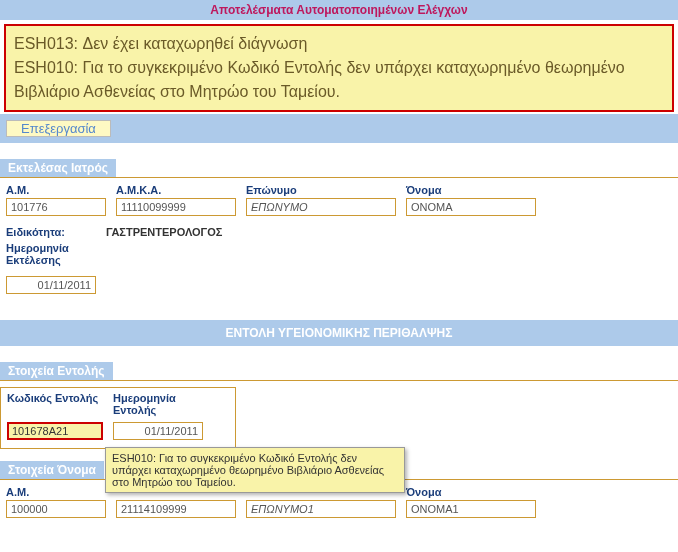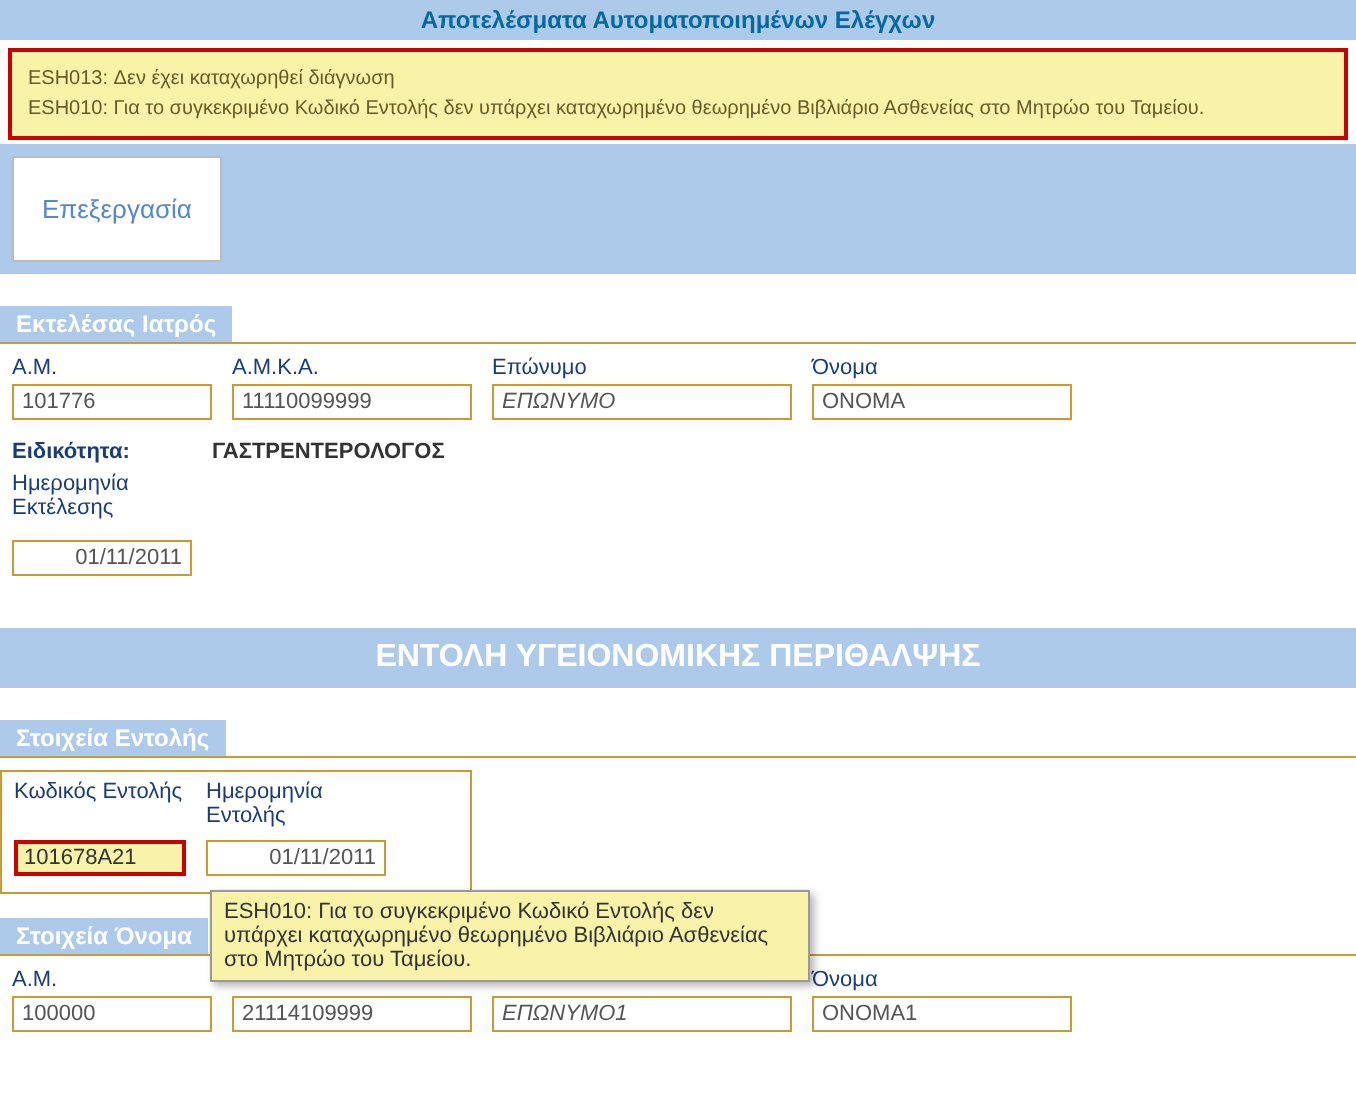--- a/index.html
+++ b/index.html
@@ -5,45 +5,45 @@
     * { box-sizing: border-box; margin: 0; padding: 0; }
     body {
       font-family: Arial, sans-serif;
       font-size: 12px;
       background: #fff;
       width: 678px;
       color: #333;
     }
     .results-bar {
       background: #adcaea;
-      color: #0369a1;
+      color: #be185d;
       font-weight: bold;
       text-align: center;
       padding: 3px 0;
       font-size: 12px;
     }
     .warnings-box {
       border: 2px solid #cc0000;
       background: #f9f3a9;
       margin: 4px 4px 0 4px;
       padding: 6px 8px;
       color: #6a5a28;
-      font-size: 10px;
+      font-size: 16px;
       line-height: 1.5;
     }
     .action-bar {
       background: #adcaea;
       padding: 6px;
       margin-top: 2px;
     }
     .btn-edit {
-      background: #ffffff;
+      background: #fef9c3;
       border: 1px solid #bbb;
       color: #5588cc;
-      padding: 18px 14px;
+      padding: 0 14px;
       font-size: 13px;
       cursor: pointer;
     }
     .section {
       margin-top: 16px;
     }
     .section-header {
       background: #adcaea;
       color: #fff;
       font-weight: bold;
@@ -61,21 +61,21 @@
       padding: 2px 6px;
     }
     .field {
       display: flex;
       flex-direction: column;
       margin-right: 10px;
       margin-bottom: 6px;
     }
     .field-label {
       color: #1a3d7a;
-      font-weight: normal;
+      font-weight: bold;
       font-size: 11px;
       margin-bottom: 2px;
     }
     .field-input {
       border: 1px solid #cc9933;
       padding: 2px 4px;
       font-size: 11px;
       color: #555;
       background: #fff;
     }
@@ -103,21 +103,21 @@
       font-weight: bold;
       font-size: 11px;
     }
     .big-bar {
       background: #adcaea;
       color: #fff;
       font-weight: bold;
       text-align: center;
       padding: 6px 0;
       margin-top: 20px;
-      font-size: 16px;
+      font-size: 12px;
     }
     .order-box {
       border: 1px solid #cc9933;
       display: inline-block;
       width: 236px;
       margin-top: 2px;
       padding: 4px 6px 8px 6px;
     }
     .order-fields {
       display: flex;
@@ -126,21 +126,21 @@
       display: flex;
       flex-direction: column;
       margin-right: 10px;
     }
     .error-input {
       border: 2px solid #cc0000;
       background: #f9f3a9;
       padding: 1px 3px;
       font-size: 11px;
       color: #333;
-      width: 86px;
+      width: 96px;
     }
     .tooltip {
       position: absolute;
       background: #f9f3a9;
       border: 1px solid #999;
       padding: 4px 6px;
       font-size: 11px;
       color: #333;
       width: 300px;
       box-shadow: 2px 2px 4px rgba(0,0,0,0.3);

